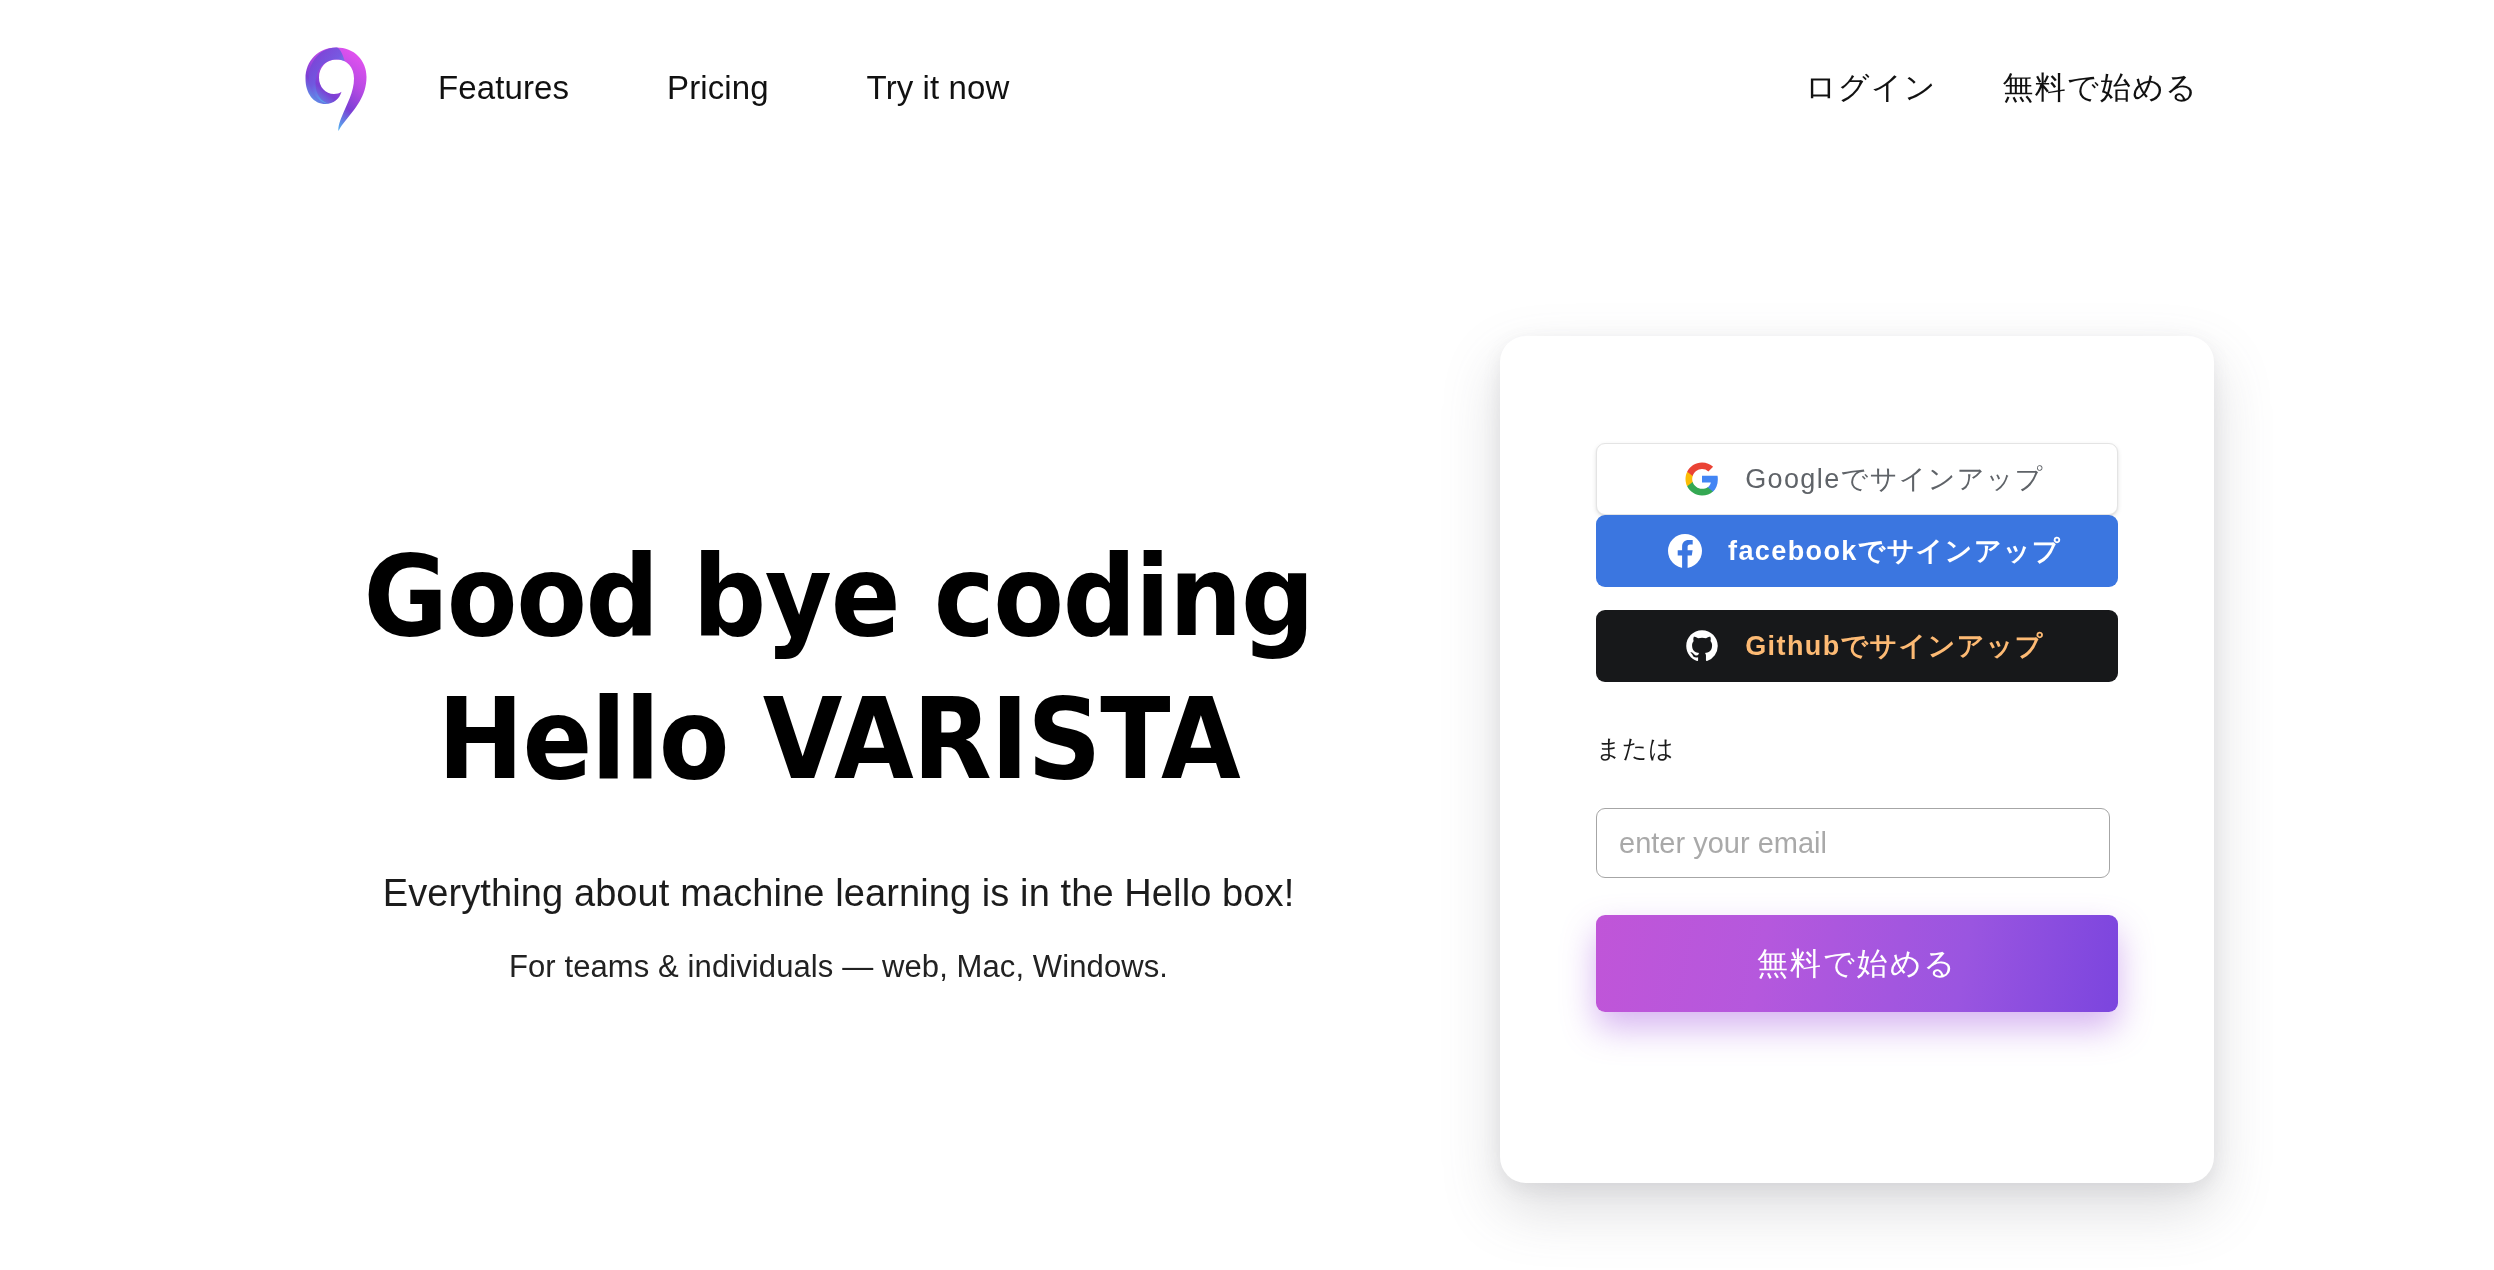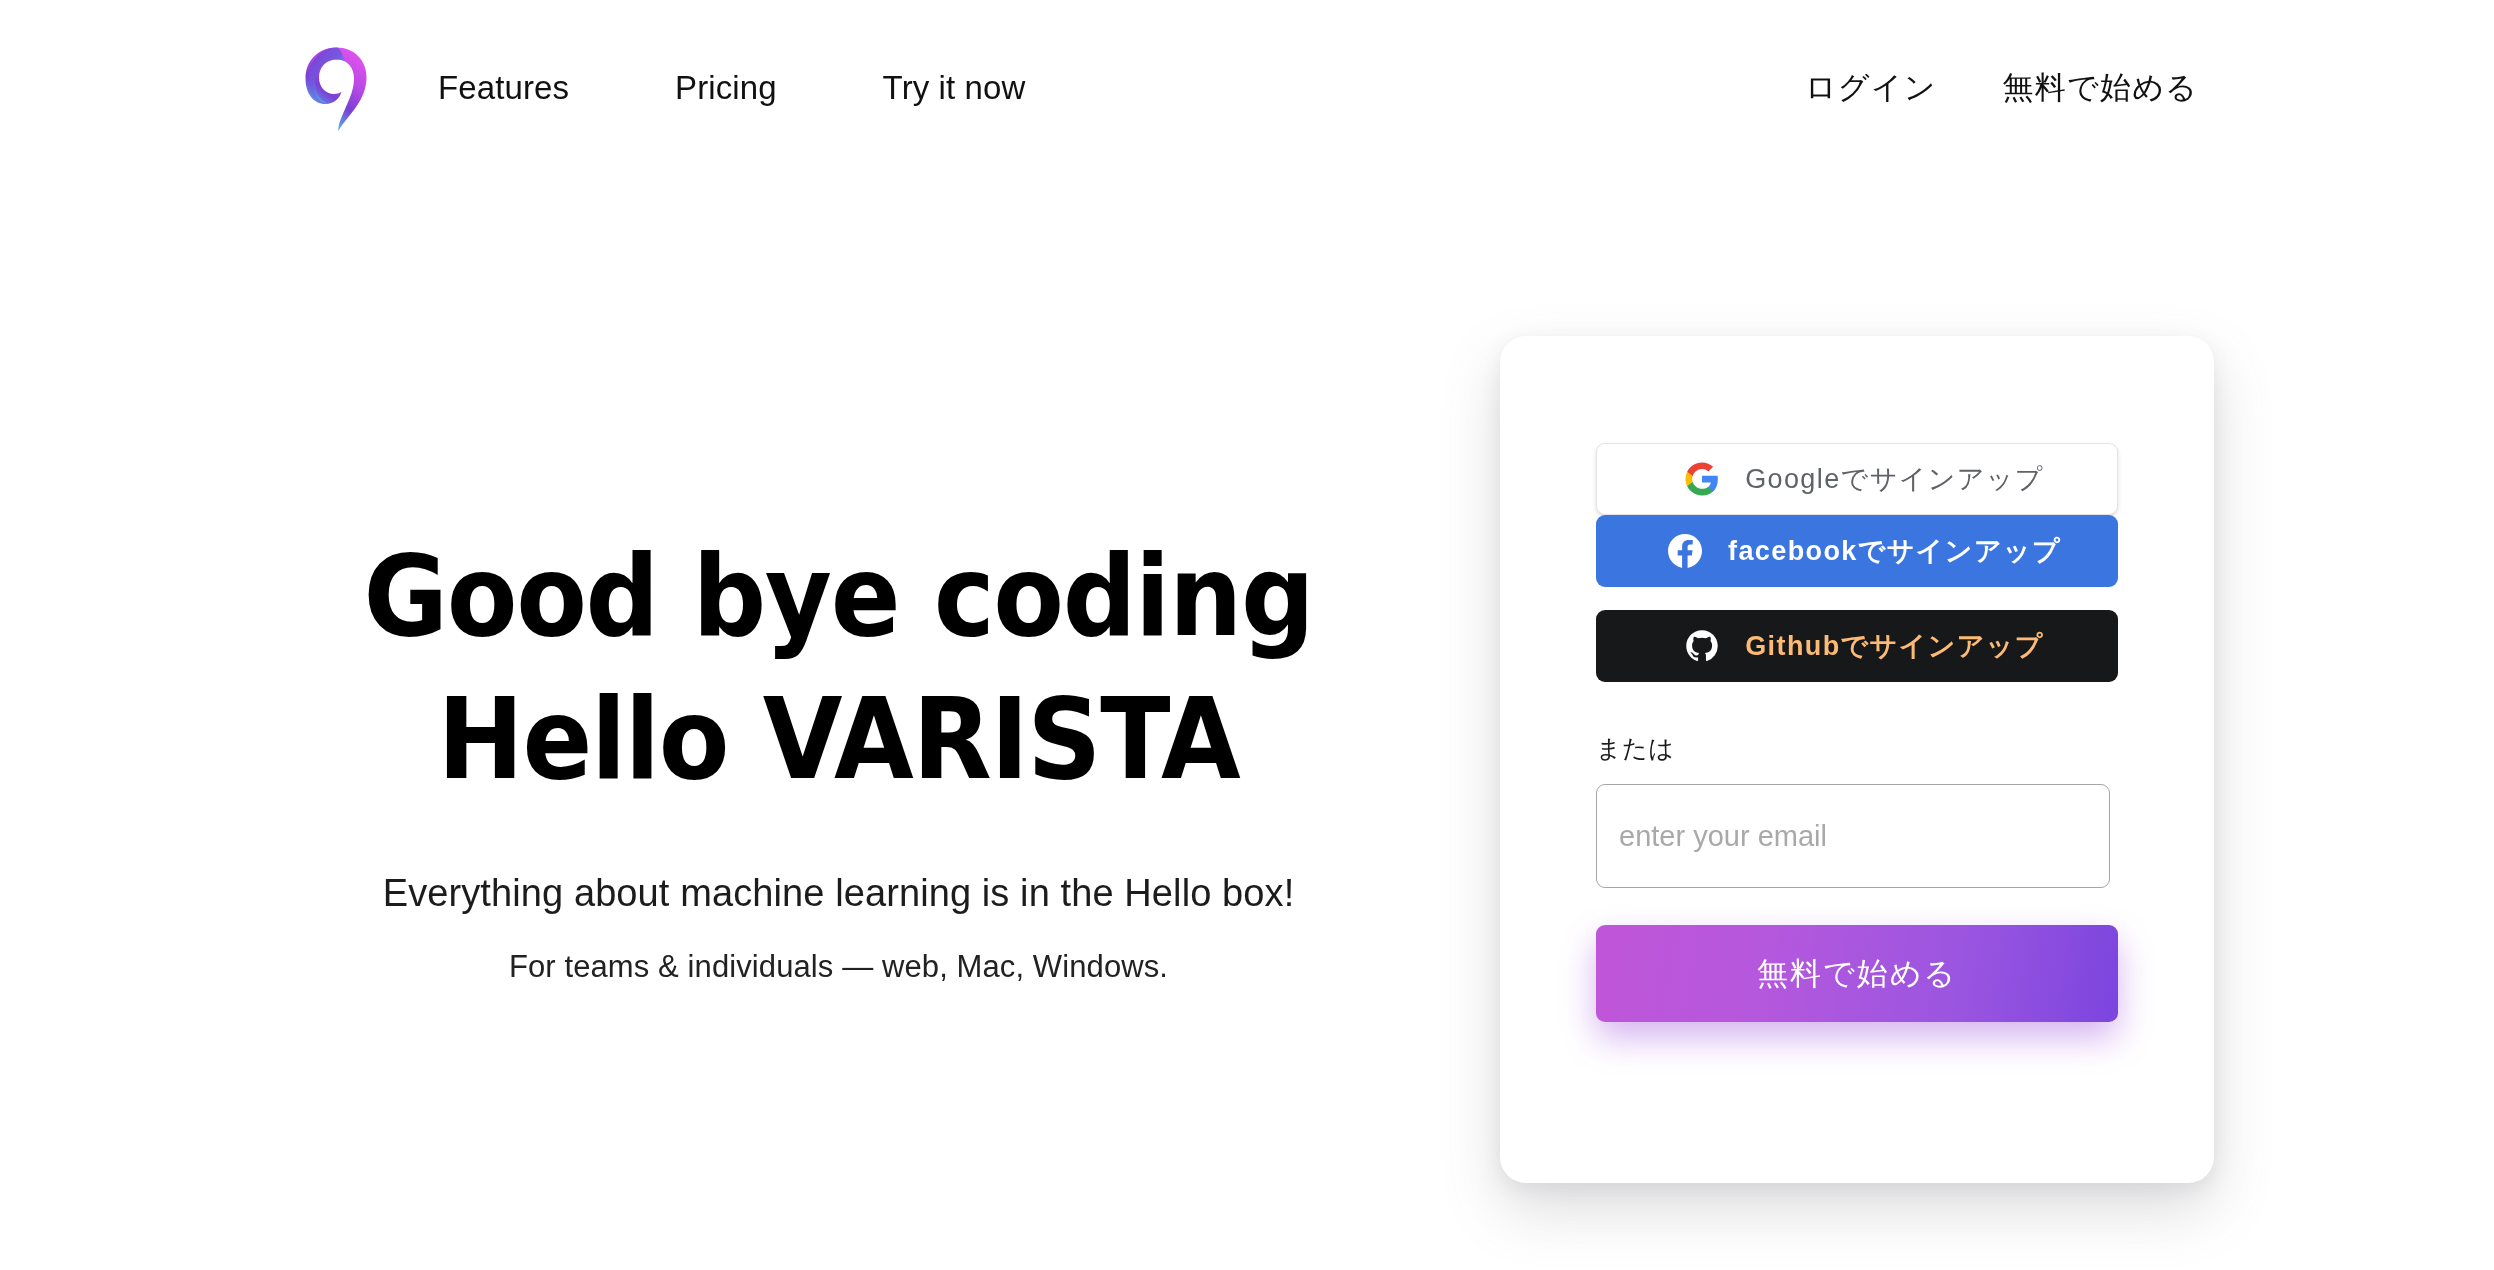--- a/index.html
+++ b/index.html
@@ -46,21 +46,21 @@
   }
   .brand svg { display: block; width: 68px; height: 88px; }
 
   .nav-left {
     position: absolute;
     left: 438px;
     top: 0;
     height: 175px;
     display: flex;
     align-items: center;
-    gap: 8px;
+    gap: 0;
   }
   .nav-link {
     font-size: 33px;
     font-weight: 400;
     color: #111111;
     letter-spacing: 0.1px;
     text-decoration: none;
     white-space: nowrap;
     cursor: pointer;
     padding: 6px 0;
@@ -204,23 +204,23 @@
   .divider-or {
     margin-top: 50px;
     text-align: left;
     font-size: 25px;
     color: #1a1a1a;
     letter-spacing: 0.5px;
   }
 
   .email-input {
     display: block;
-    margin-top: 19px;
+    margin-top: 43px;
     width: 514px;
-    height: 104px;
+    height: 70px;
     border: 1px solid #a6a6a6;
     border-radius: 9px;
     background: #ffffff;
     padding: 0 22px;
     font-size: 29px;
     font-family: "Liberation Sans", "DejaVu Sans", sans-serif;
     color: #333333;
     outline: none;
   }
   .email-input::placeholder { color: #a9a9a9; }

